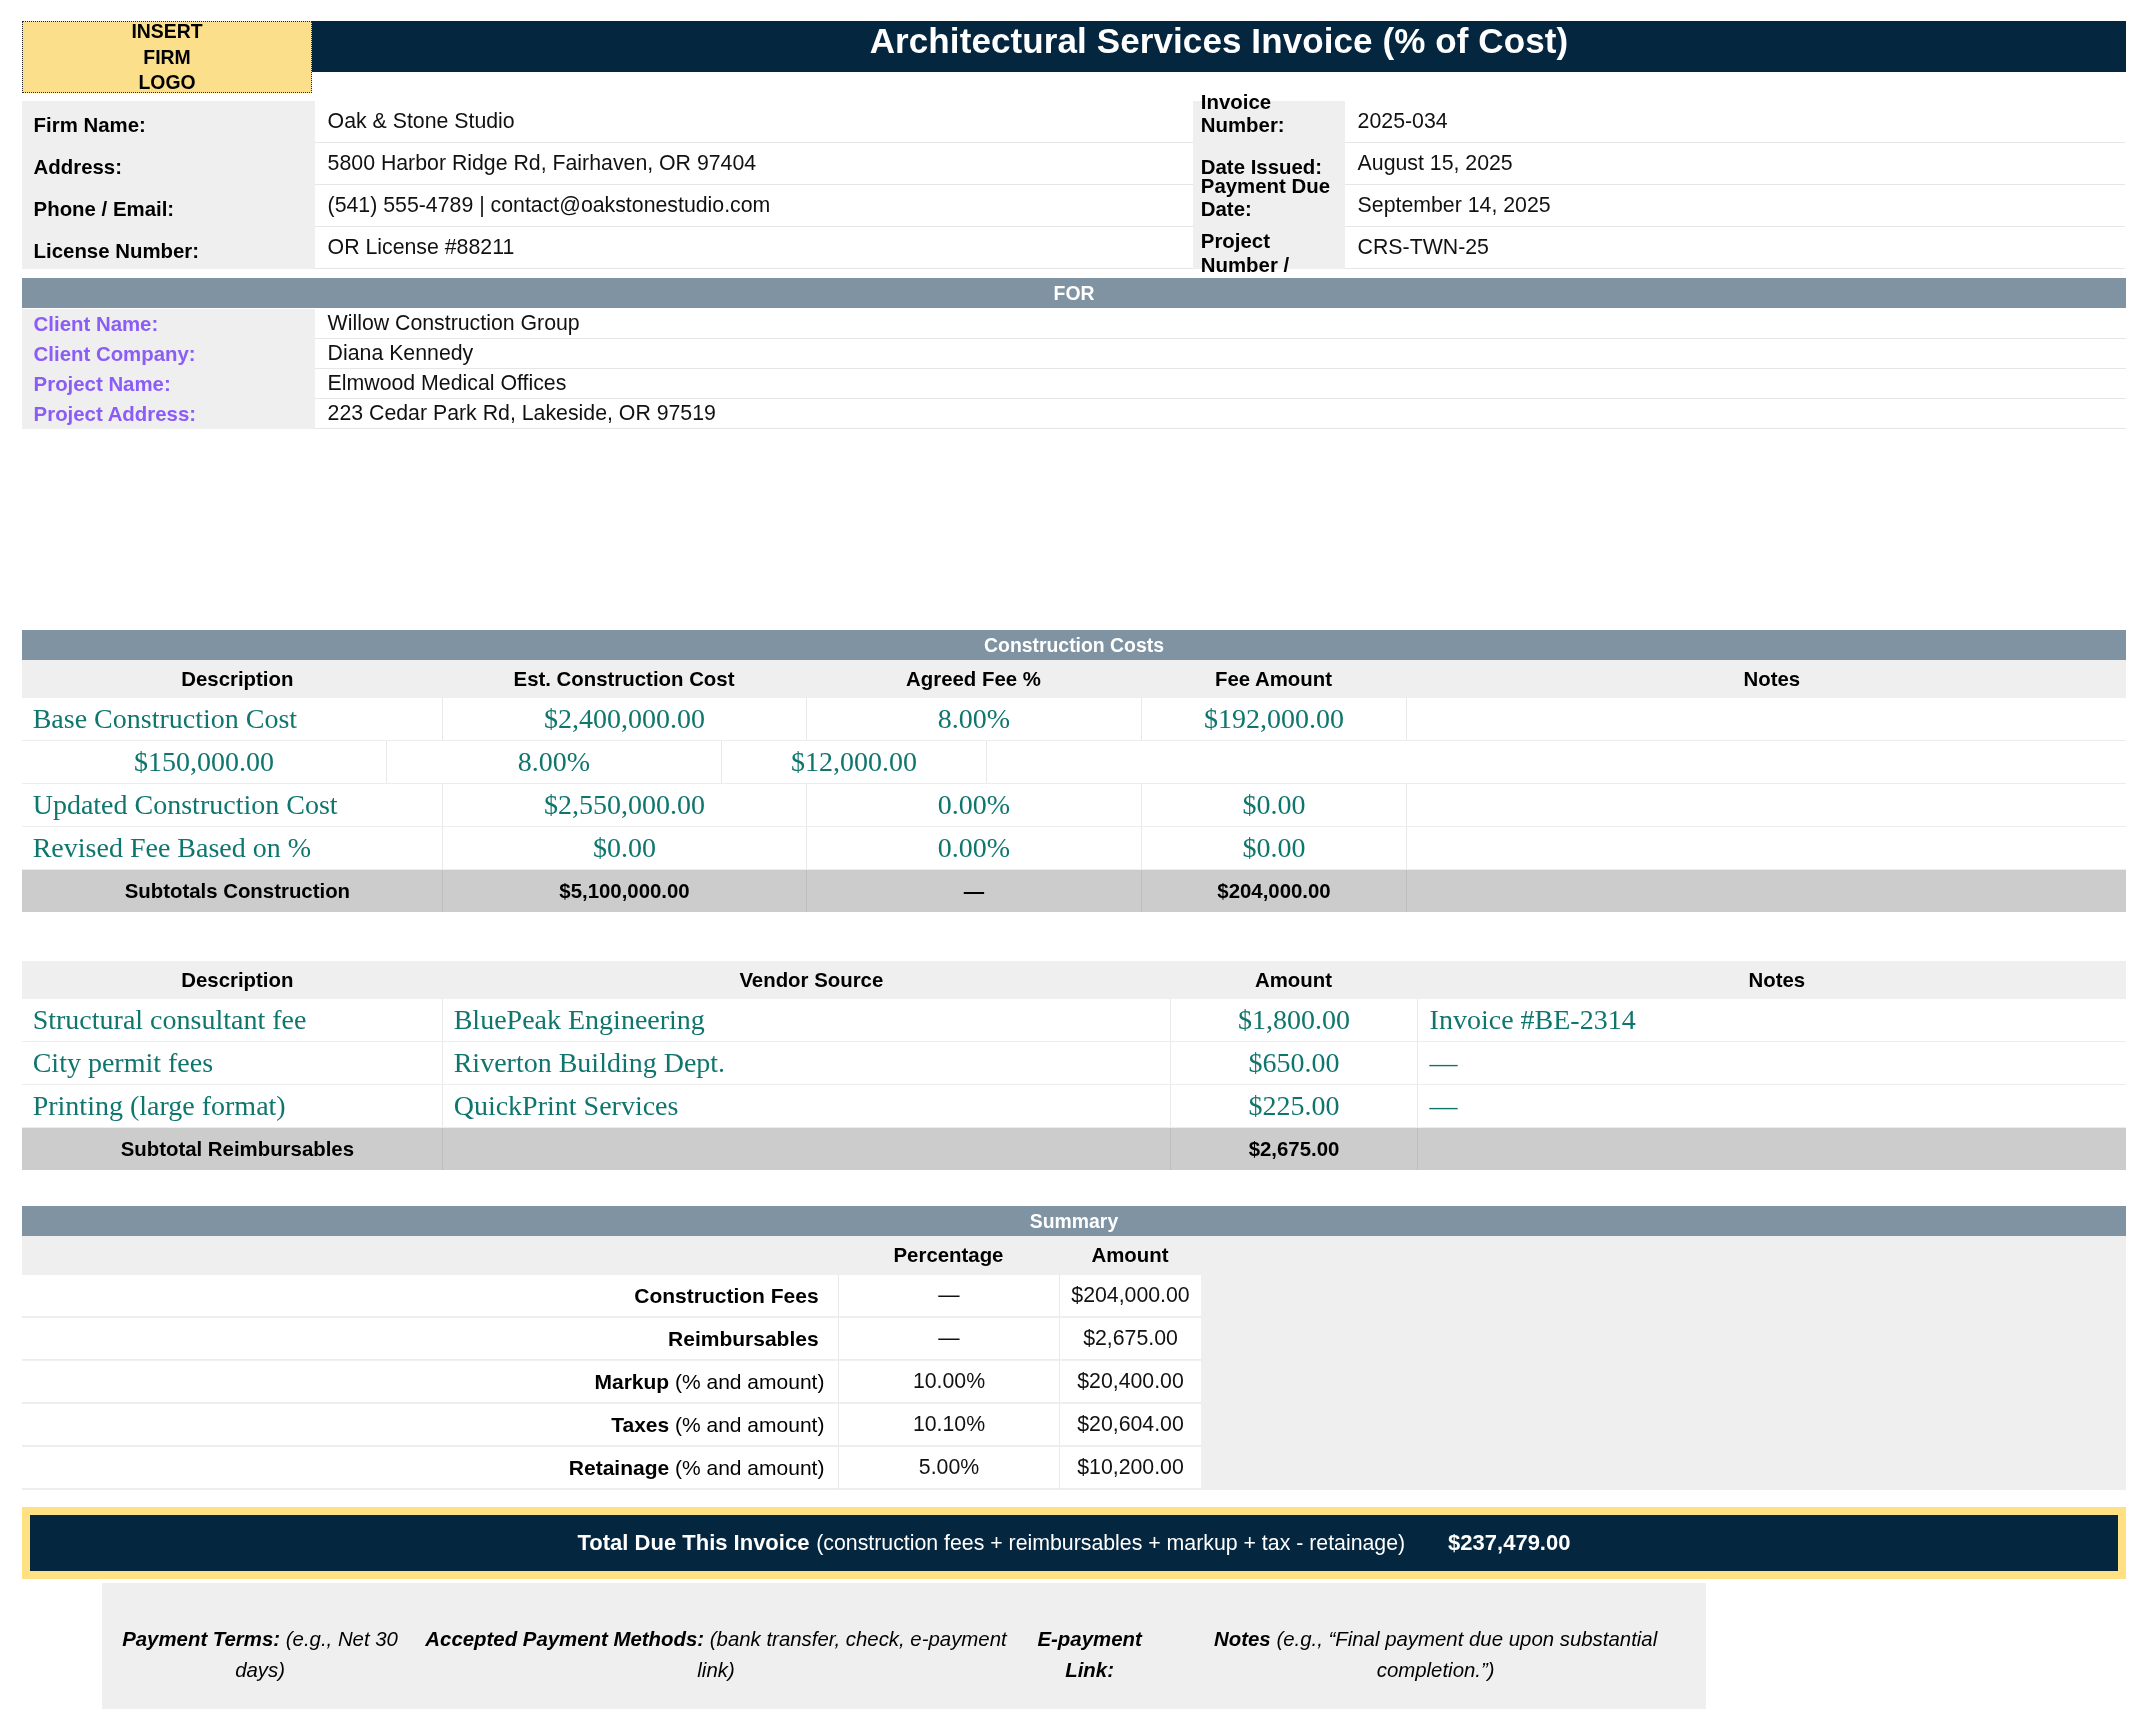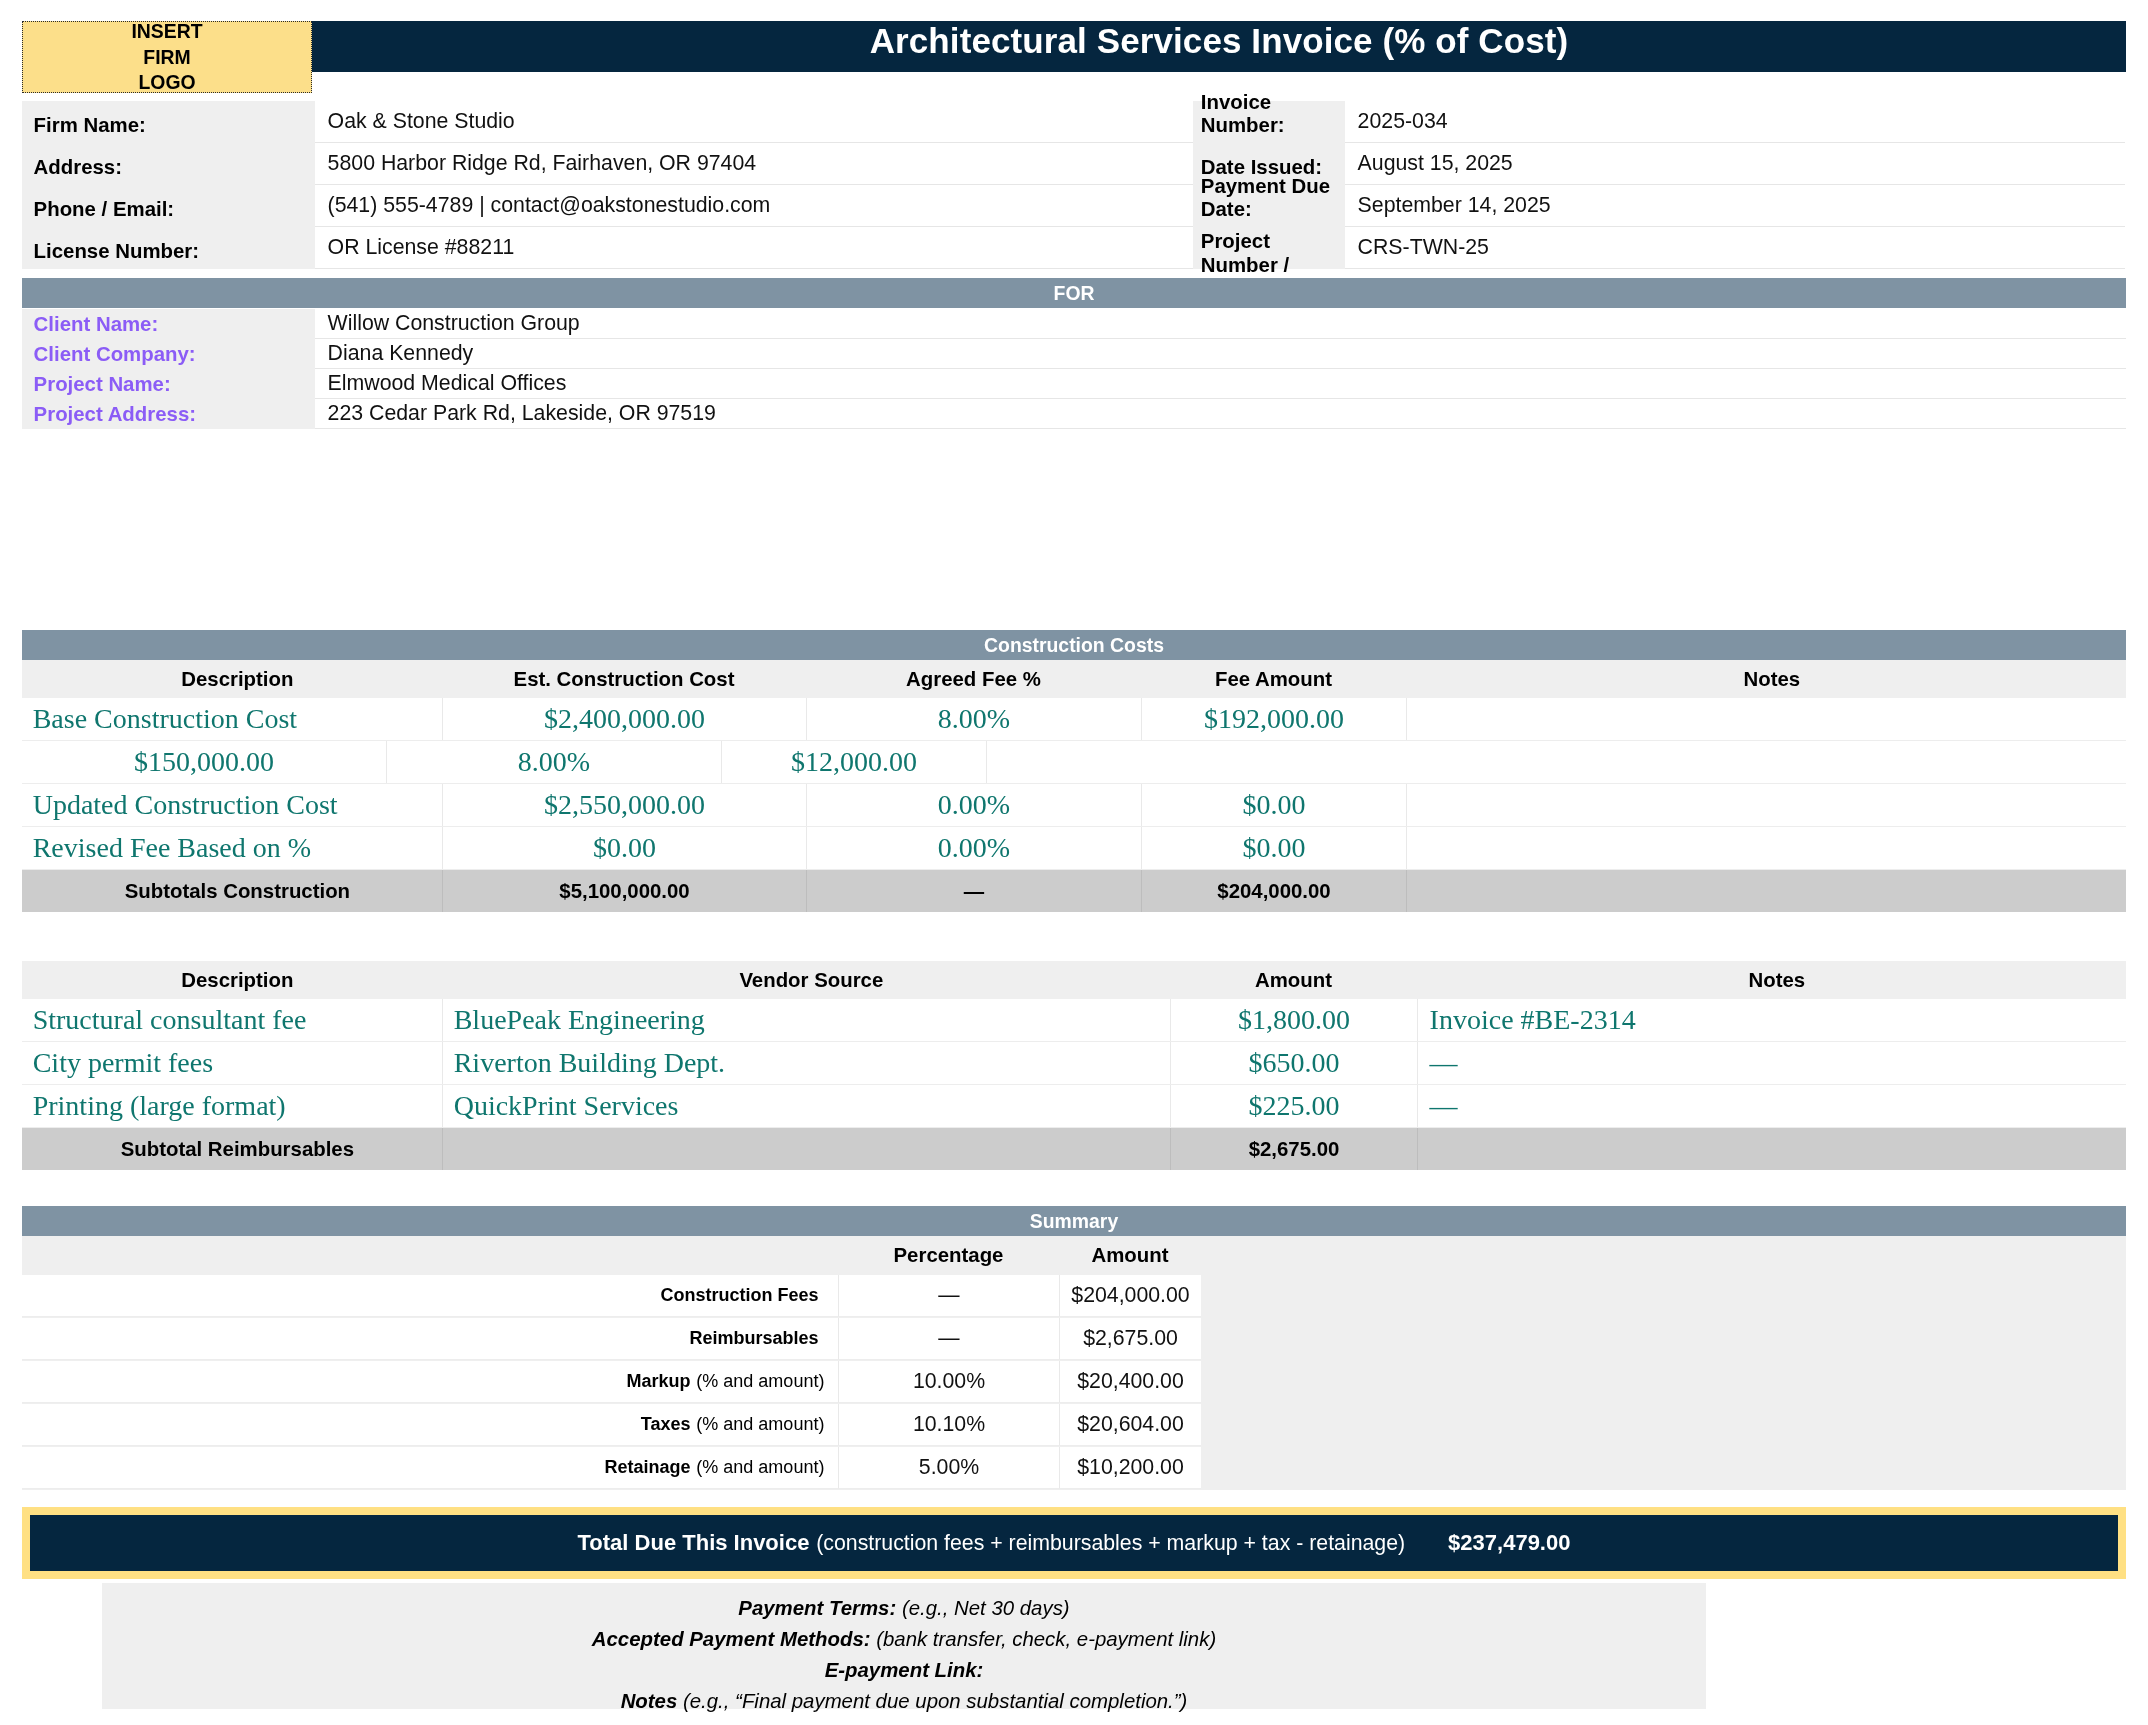--- a/index.html
+++ b/index.html
@@ -133,21 +133,21 @@
   .rb-c3 { width: 708px; padding-left: 11.6px; }
 
   
   .sum { position: absolute; left: 22px; width: 2104px; }
   .sum-head { display: flex; height: 39px; background: #EFEFEF; }
   .sum-head .cell { font-size: 20.4px; font-weight: bold; color: #000; height: 39px; }
   .sum-row { display: flex; height: 43px; background: #EFEFEF; }
   .sum-row .lbl {
     width: 816px; background: #ffffff;
     display: flex; align-items: center; justify-content: flex-end;
-    padding-right: 13.6px; font-size: 18px; color: #000; height: 42px;
+    padding-right: 13.6px; font-size: 21px; color: #000; height: 42px;
     border-bottom: 1px solid #EDEDED;
   }
   .sum-row .pct {
     width: 221px; background: #ffffff;
     display: flex; align-items: center; justify-content: center;
     font-size: 21.3px; color: #111; height: 42px;
     border-left: 1px solid #E9E9E9;
     border-bottom: 1px solid #EDEDED;
   }
   .sum-row .amt {
@@ -182,23 +182,23 @@
   .total-bar .tl { font-size: 22px; font-weight: bold; }
   .total-bar .tn { font-size: 21.3px; font-weight: normal; margin-left: 6.8px; }
   .total-bar .tv { font-size: 22px; font-weight: bold; margin-left: 43px; }
 
   
   .footer {
     position: absolute;
     left: 102px; top: 1583px;
     width: 1604px; height: 126px;
     background: #EFEFEF;
-    display: flex; flex-direction: column;
+    display: flex; flex-direction: row;
     align-items: center; justify-content: flex-start;
-    padding-top: 10px;
+    padding-top: 18px;
   }
   .footer .fline {
     font-size: 20.4px; font-style: italic; color: #000;
     line-height: 1.52; text-align: center;
   }
   .footer .fline b { font-weight: bold; }
 </style>
 </head>
 <body>
 

